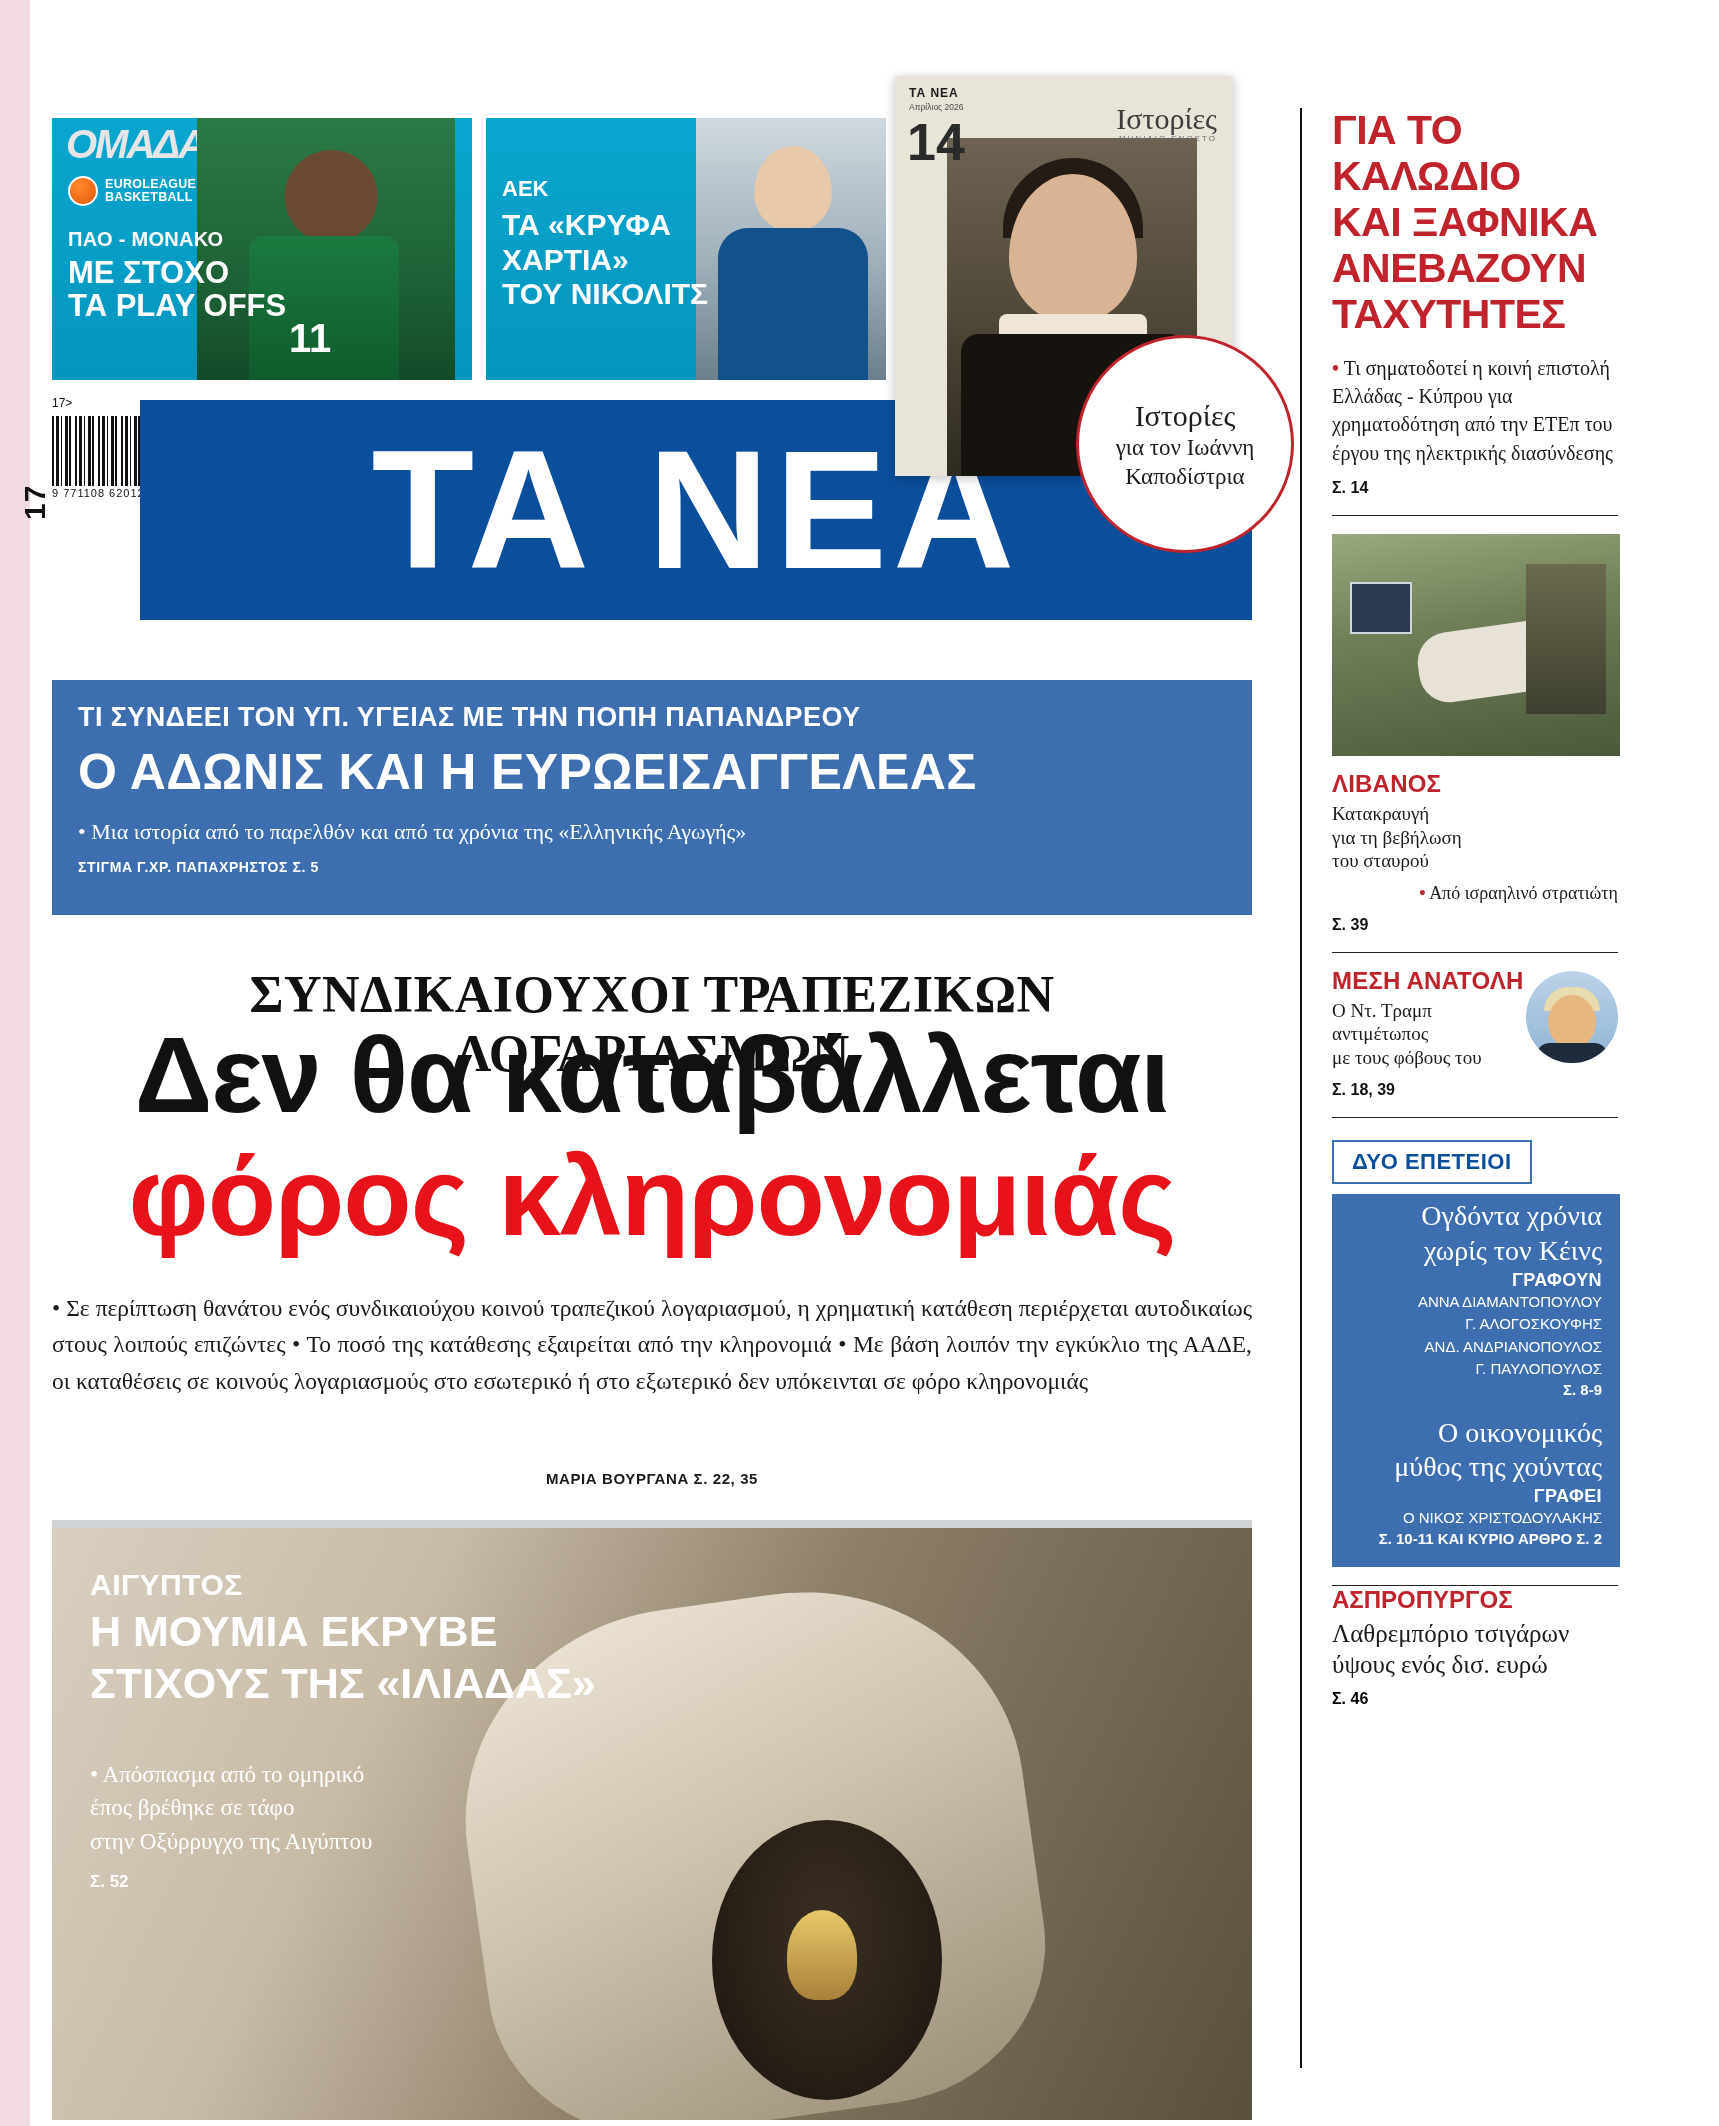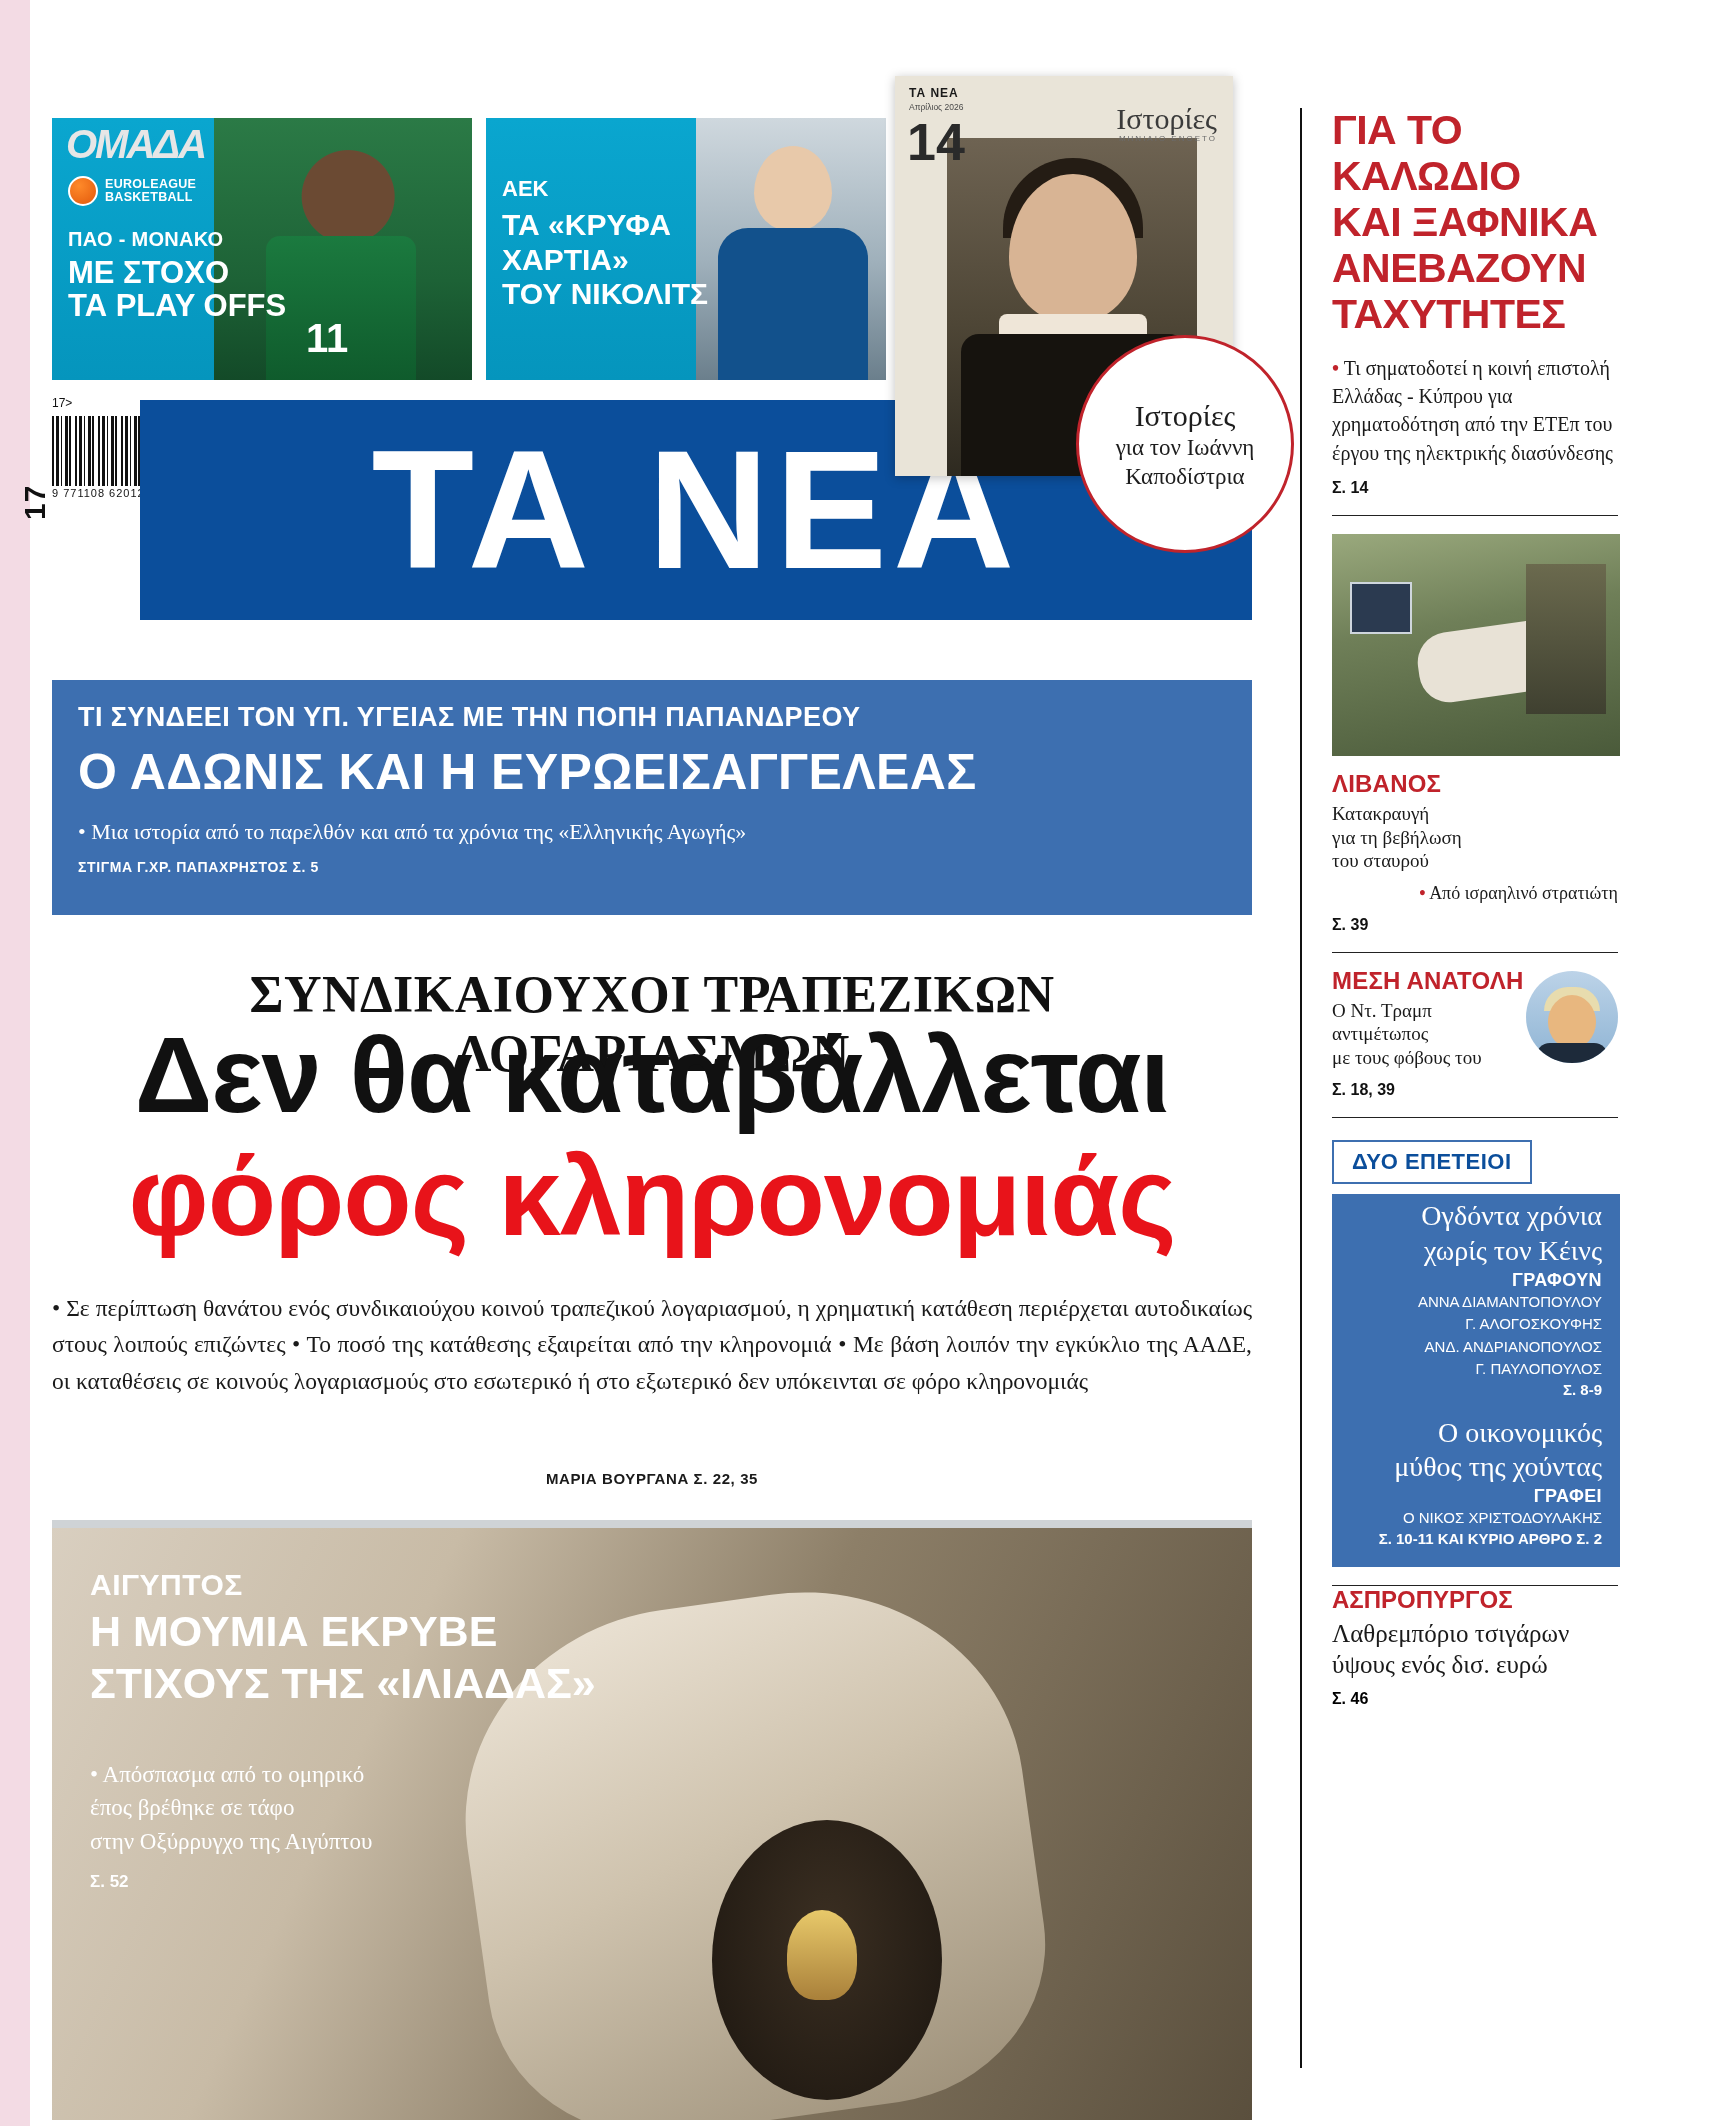--- a/index.html
+++ b/index.html
@@ -80,21 +80,21 @@
   }
   .euro-ball {
     width: 30px; height: 30px; border-radius: 50%;
     background: radial-gradient(circle at 35% 30%, #ff8a2a, #e2590c);
     border: 2px solid #fff;
   }
   .euro-txt { font-size: 12.5px; font-weight: 800; line-height: 1.05; letter-spacing:.3px; }
   .promo-kicker { position: absolute; left: 16px; top: 110px; font-size: 20px; font-weight: 700; letter-spacing:.3px;}
   .promo-head { position: absolute; left: 16px; top: 138px; font-size: 31px; font-weight: 800; line-height: 1.08; }
   .promo-photo-a {
-    position: absolute; right: 0; top: 0; width: 258px; height: 262px;
+    position: absolute; right: 17px; top: 0; width: 258px; height: 262px;
     background:
       radial-gradient(circle at 52% 30%, #6b4a33 0 46px, transparent 47px),
       linear-gradient(180deg,#2b7a46 0%,#1d6236 62%,#134a28 100%);
   }
   .jersey {
     position: absolute; left: 52px; top: 118px; width: 150px; height: 145px;
     background: linear-gradient(180deg,#1b7a3f,#0f5b2c);
     border-radius: 14px 14px 0 0;
   }
   .jersey-num {

